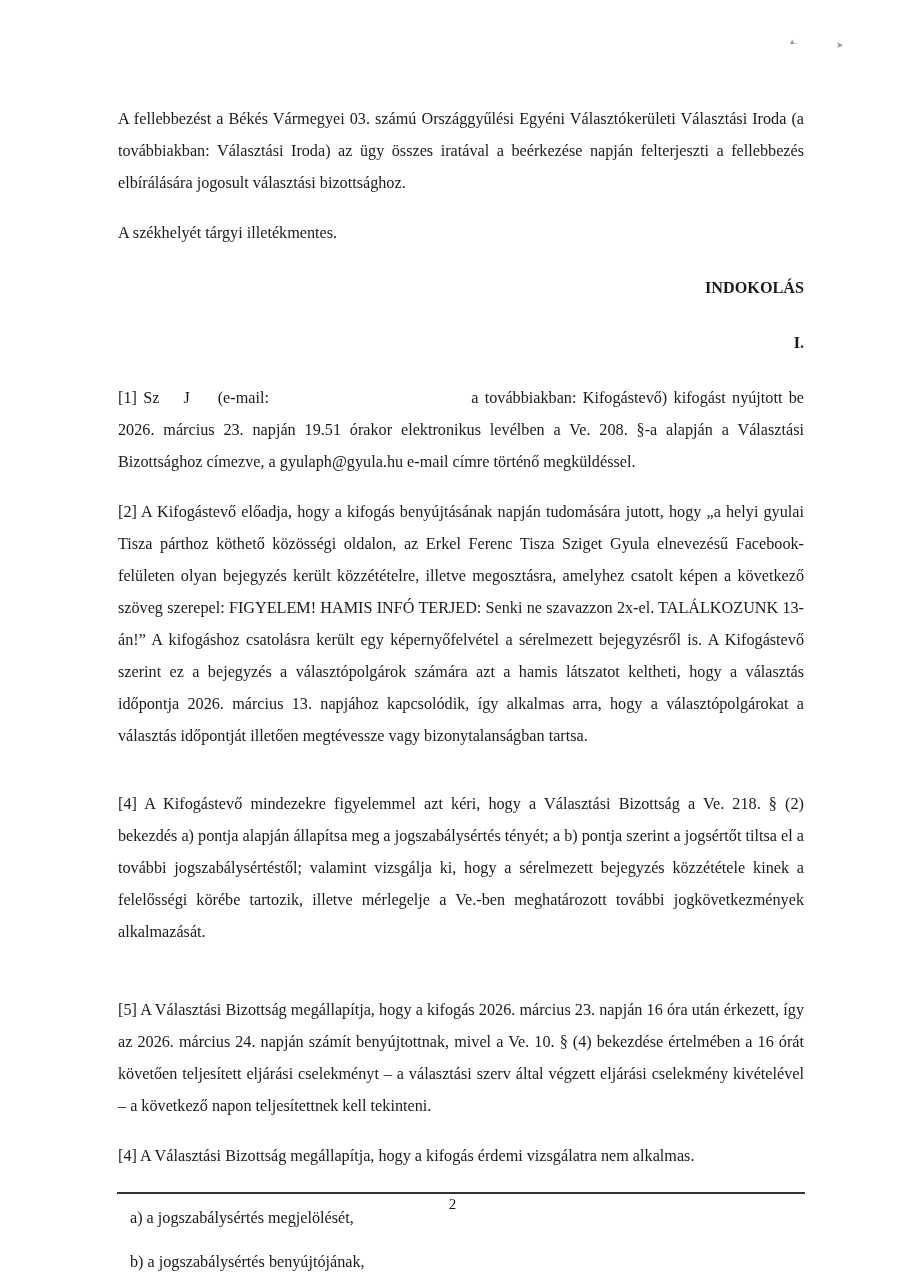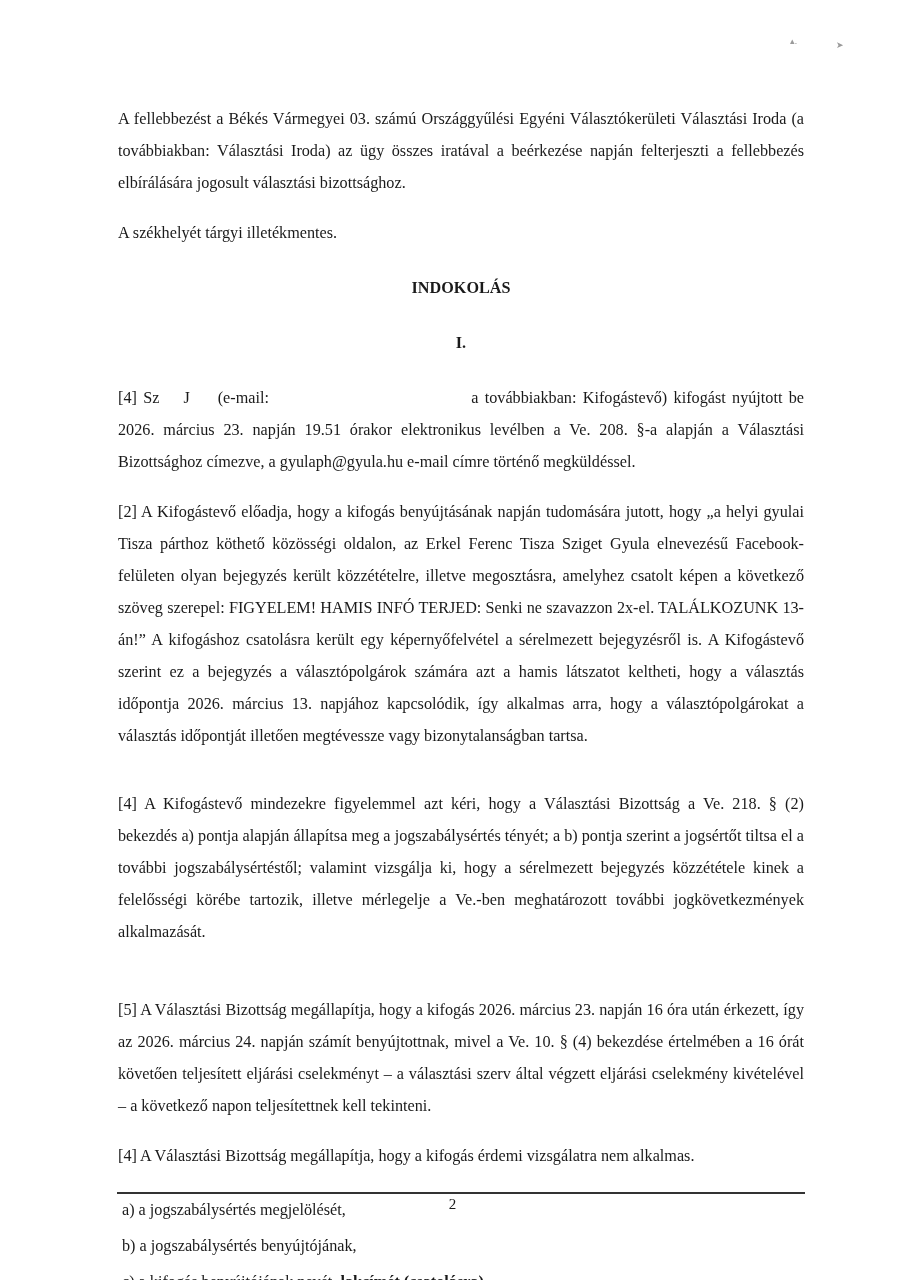--- a/index.html
+++ b/index.html
@@ -36,26 +36,26 @@
       line-height: 32px;
     }
     p.para {
       margin: 0;
       text-align: justify;
       text-align-last: left;
     }
     .gap-1 { height: 18px; }
     .gap-2 { height: 23px; }
     .heading {
-      text-align: center;
+      text-align: right;
       font-weight: bold;
       margin: 0;
     }
     .list-line {
-      margin: 4px;
+      margin: 12px;
       text-align: left;
     }
     .redact {
       display: inline-block;
       background: #ffffff;
     }
     b.bold { font-weight: bold; }
     .footer-line {
       position: absolute;
       left: 117px;
@@ -88,21 +88,21 @@
     <div class="gap-1"></div>
     <p class="para">A székhelyét tárgyi illetékmentes.</p>
     <div class="gap-2"></div>
 
     <p class="heading">INDOKOLÁS</p>
     <div class="gap-2"></div>
     <p class="heading">I.</p>
     <div class="gap-2"></div>
 
     <p class="para">
-      <span>[4] Sz</span><span class="redact" style="width:24px;"></span><span>J</span><span class="redact" style="width:28px;"></span><span>(e-mail:</span><span class="redact" style="width:196px;"></span>
+      <span>[1] Sz</span><span class="redact" style="width:24px;"></span><span>J</span><span class="redact" style="width:28px;"></span><span>(e-mail:</span><span class="redact" style="width:196px;"></span>
       <span>a továbbiakban: Kifogástevő) kifogást nyújtott be 2026. március 23. napján 19.51 órakor elektronikus levélben a Ve. 208. §-a alapján a Választási Bizottsághoz címezve, a gyulaph@gyula.hu e-mail címre történő megküldéssel.</span>
     </p>
     <div class="gap-1"></div>
 
     <p class="para">[2] A Kifogástevő előadja, hogy a kifogás benyújtásának napján tudomására jutott, hogy „a helyi gyulai Tisza párthoz köthető közösségi oldalon, az Erkel Ferenc Tisza Sziget Gyula elnevezésű Facebook-felületen olyan bejegyzés került közzétételre, illetve megosztásra, amelyhez csatolt képen a következő szöveg szerepel: FIGYELEM! HAMIS INFÓ TERJED: Senki ne szavazzon 2x-el. TALÁLKOZUNK 13-án!” A kifogáshoz csatolásra került egy képernyőfelvétel a sérelmezett bejegyzésről is. A Kifogástevő szerint ez a bejegyzés a választópolgárok számára azt a hamis látszatot keltheti, hogy a választás időpontja 2026. március 13. napjához kapcsolódik, így alkalmas arra, hogy a választópolgárokat a választás időpontját illetően megtévessze vagy bizonytalanságban tartsa.</p>
     <div class="gap-1"></div>
 
     <div class="gap-1"></div>
 
     <p class="para">[4] A Kifogástevő mindezekre figyelemmel azt kéri, hogy a Választási Bizottság a Ve. 218. § (2) bekezdés a) pontja alapján állapítsa meg a jogszabálysértés tényét; a b) pontja szerint a jogsértőt tiltsa el a további jogszabálysértéstől; valamint vizsgálja ki, hogy a sérelmezett bejegyzés közzététele kinek a felelősségi körébe tartozik, illetve mérlegelje a Ve.-ben meghatározott további jogkövetkezmények alkalmazását.</p>

